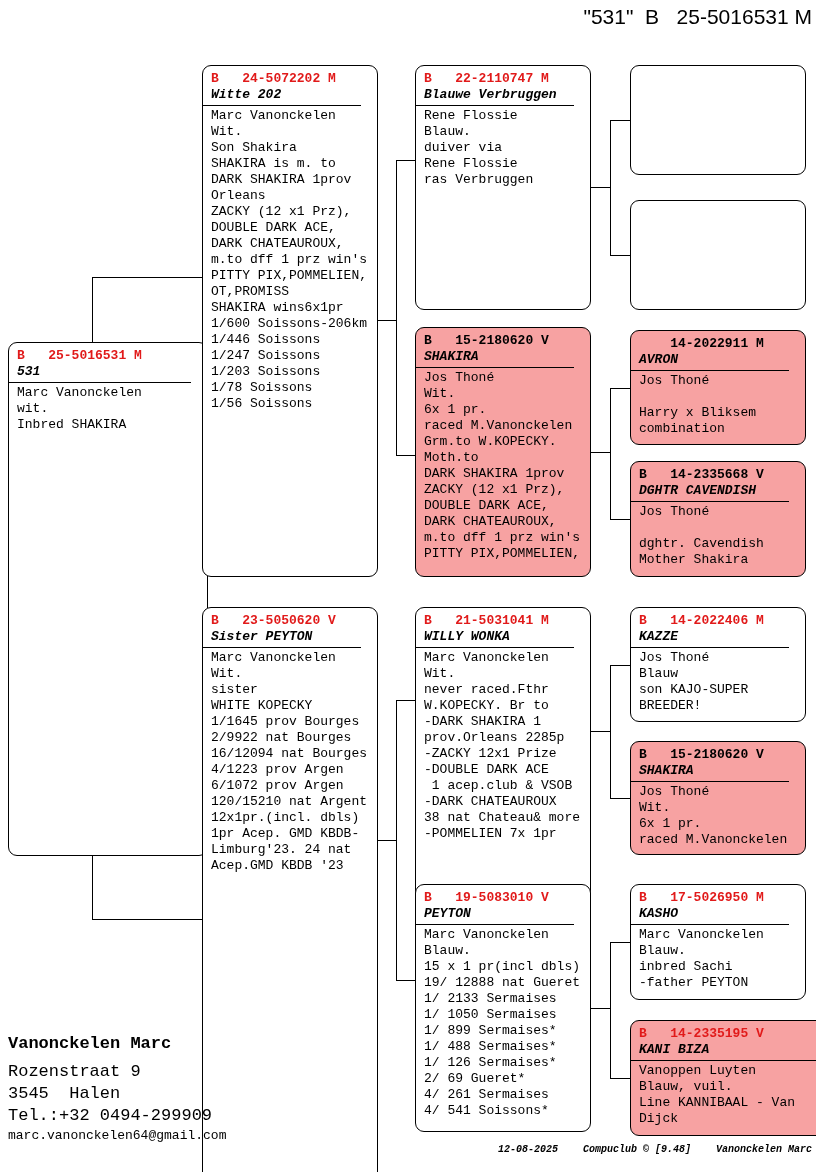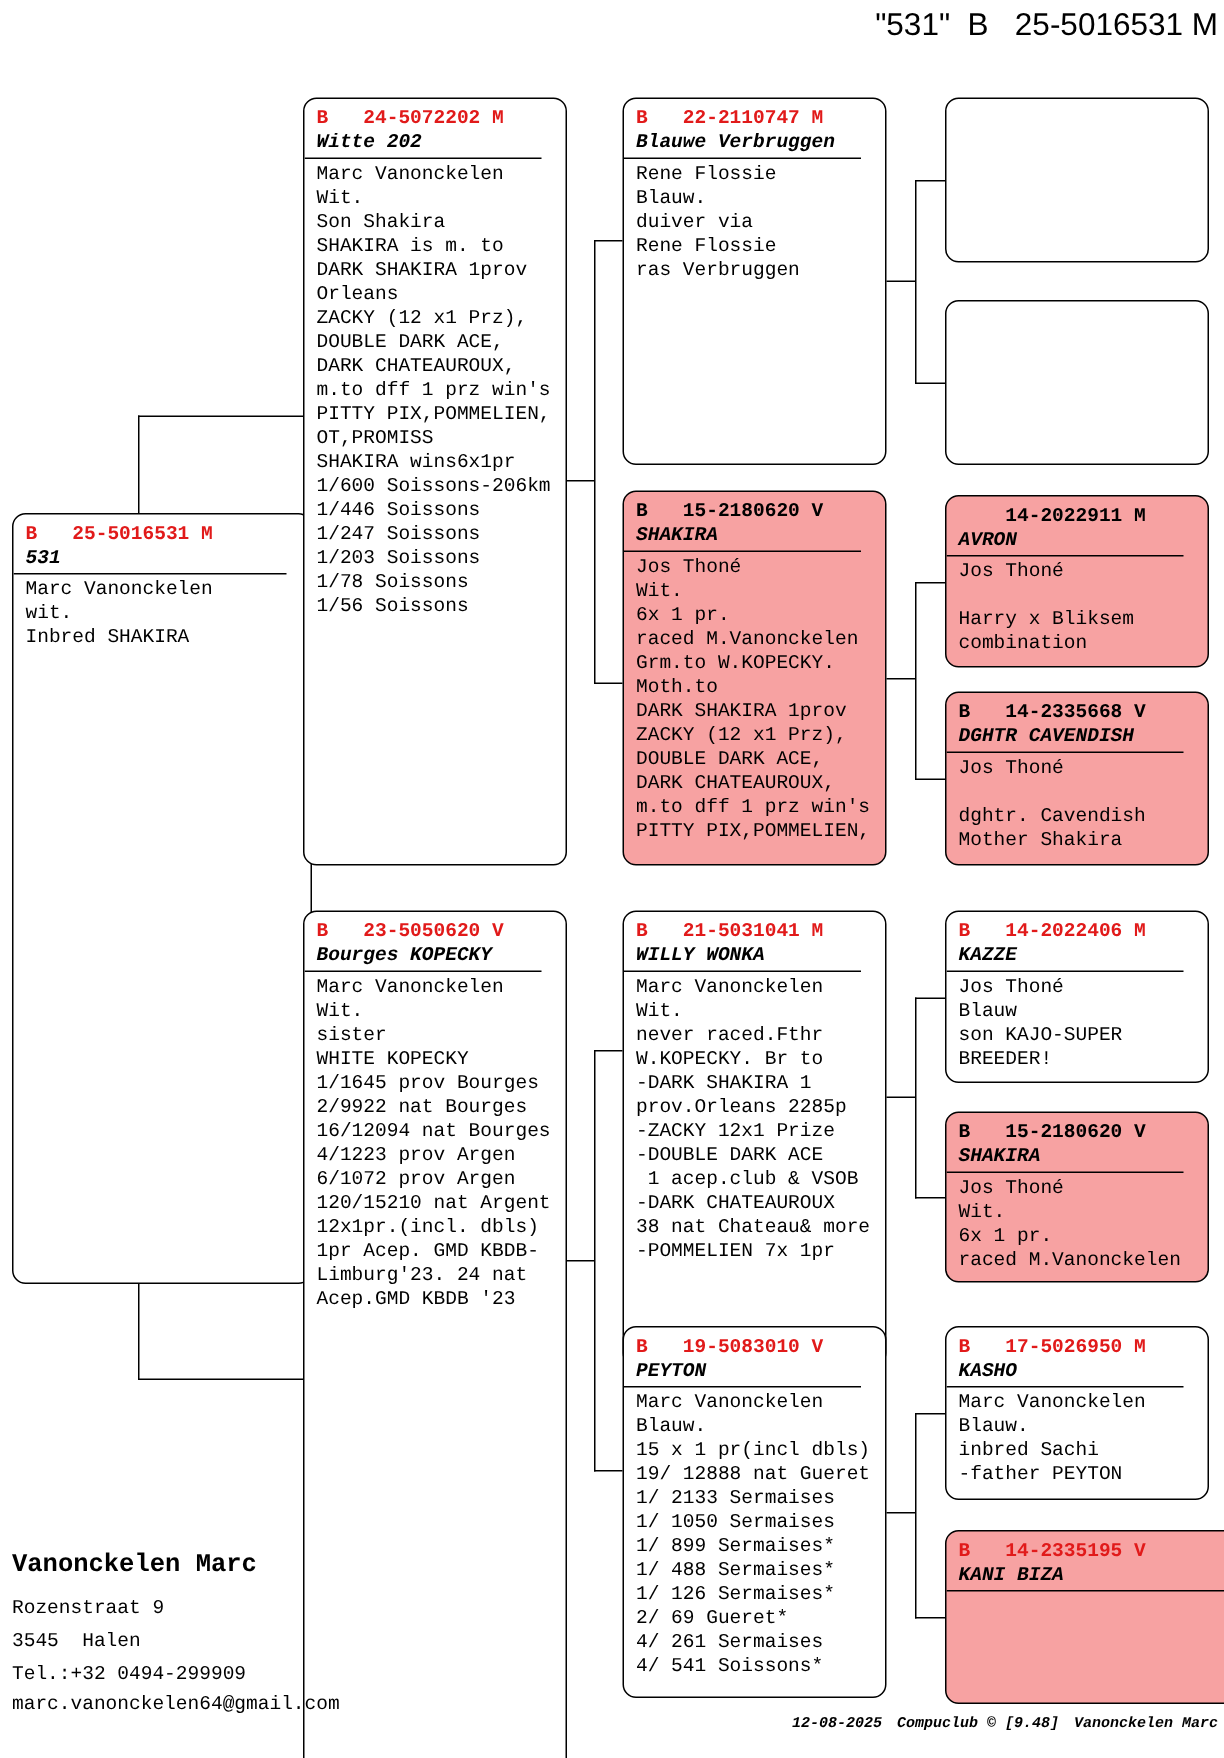--- a/index.html
+++ b/index.html
@@ -55,28 +55,28 @@
   .pos-ggp4    { left:630px; top:461px;  width:176px; height:116px; }
   .pos-ggp5    { left:630px; top:607px;  width:176px; height:115px; }
   .pos-ggp6    { left:630px; top:741px;  width:176px; height:114px; }
   .pos-ggp7    { left:630px; top:884px;  width:176px; height:116px; }
   .pos-ggp8    { left:630px; top:1020px; width:204px; height:116px; }
 
   .conn { position:absolute; background:#000; }
 
   .owner { position:absolute; left:8px; top:1033px; }
   .owner-name { font-weight:bold; font-size:17px; line-height:22px; margin-bottom:6px; white-space:pre; }
-  .owner-line { font-size:13px; line-height:22px; white-space:pre; }
+  .owner-line { font-size:17px; line-height:22px; white-space:pre; }
   .owner-email { position:absolute; left:8px; top:1128px; font-size:13px; white-space:pre; }
 
   .credit {
     position:absolute; right:4px; top:1144px;
     font-size:10px; font-weight:bold; font-style:italic; white-space:pre;
   }
-  .credit span { margin-left:10px; }
+  .credit span { margin-left:25px; }
 </style>
 </head>
 <body>
 
 <div class="title">"531"  B   25-5016531 M</div>
 
 <div id="boxes">
     <div class="box pos-subject">
     <div class="ring">B   25-5016531 M</div>
     <div class="bname">531</div>
@@ -108,21 +108,21 @@
         <div class="bline">1/600 Soissons-206km</div>
         <div class="bline">1/446 Soissons</div>
         <div class="bline">1/247 Soissons</div>
         <div class="bline">1/203 Soissons</div>
         <div class="bline">1/78 Soissons</div>
         <div class="bline">1/56 Soissons</div>
       </div>
   </div>
     <div class="box pos-mother">
     <div class="ring">B   23-5050620 V</div>
-    <div class="bname">Bourges KOPECKY</div>
+    <div class="bname">Sister PEYTON</div>
     <div class="rule"></div>
     <div class="bbody">
         <div class="bline">Marc Vanonckelen</div>
         <div class="bline">Wit.</div>
         <div class="bline">sister</div>
         <div class="bline">WHITE KOPECKY</div>
         <div class="bline">1/1645 prov Bourges</div>
         <div class="bline">2/9922 nat Bourges</div>
         <div class="bline">16/12094 nat Bourges</div>
         <div class="bline">4/1223 prov Argen</div>
@@ -267,20 +267,26 @@
         <div class="bline">Marc Vanonckelen</div>
         <div class="bline">Blauw.</div>
         <div class="bline">inbred Sachi</div>
         <div class="bline">-father PEYTON</div>
       </div>
   </div>
     <div class="box pos-ggp8 pink">
     <div class="ring">B   14-2335195 V</div>
     <div class="bname">KANI BIZA</div>
     <div class="rule"></div>
+    <div class="bbody">
+        <div class="bline">Vanoppen Luyten</div>
+        <div class="bline">Blauw, vuil.</div>
+        <div class="bline">Line KANNIBAAL - Van</div>
+        <div class="bline">Dijck</div>
+      </div>
   </div>
   </div>
 
 <div class="conn" style="left:92px;top:277px;width:110px;height:1px"></div>
 <div class="conn" style="left:92px;top:277px;width:1px;height:65px"></div>
 <div class="conn" style="left:92px;top:856px;width:1px;height:64px"></div>
 <div class="conn" style="left:92px;top:919px;width:110px;height:1px"></div>
 
 <div class="conn" style="left:378px;top:320px;width:18px;height:1px"></div>
 <div class="conn" style="left:396px;top:160px;width:1px;height:296px"></div>

